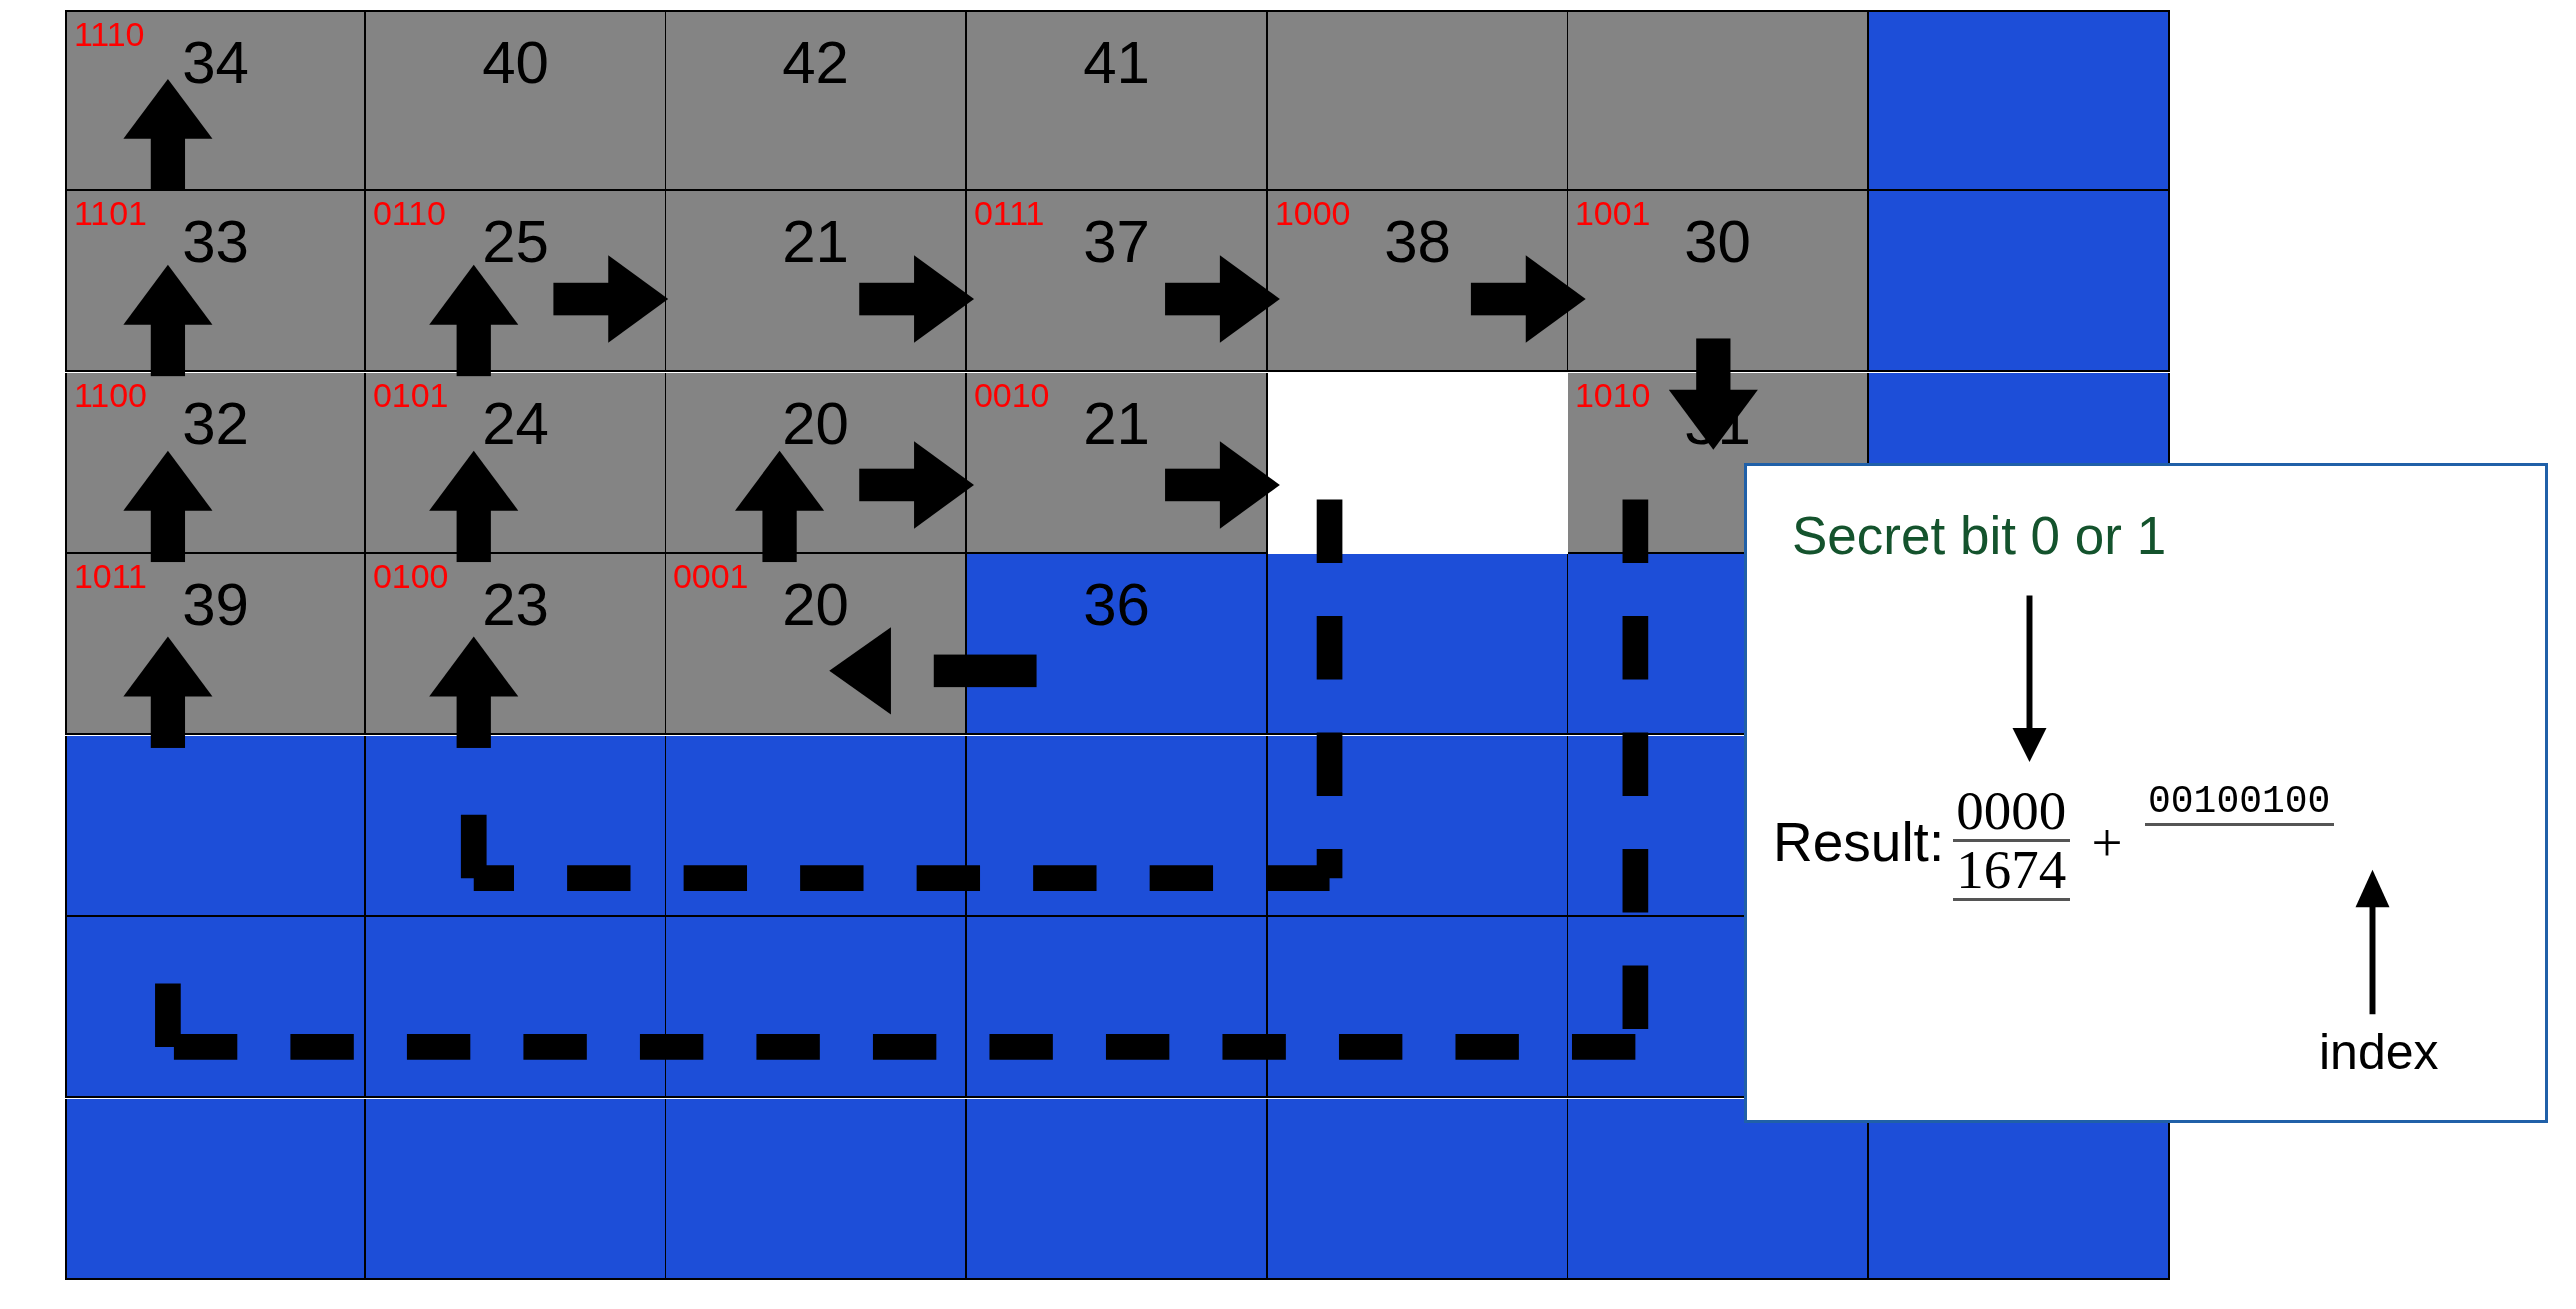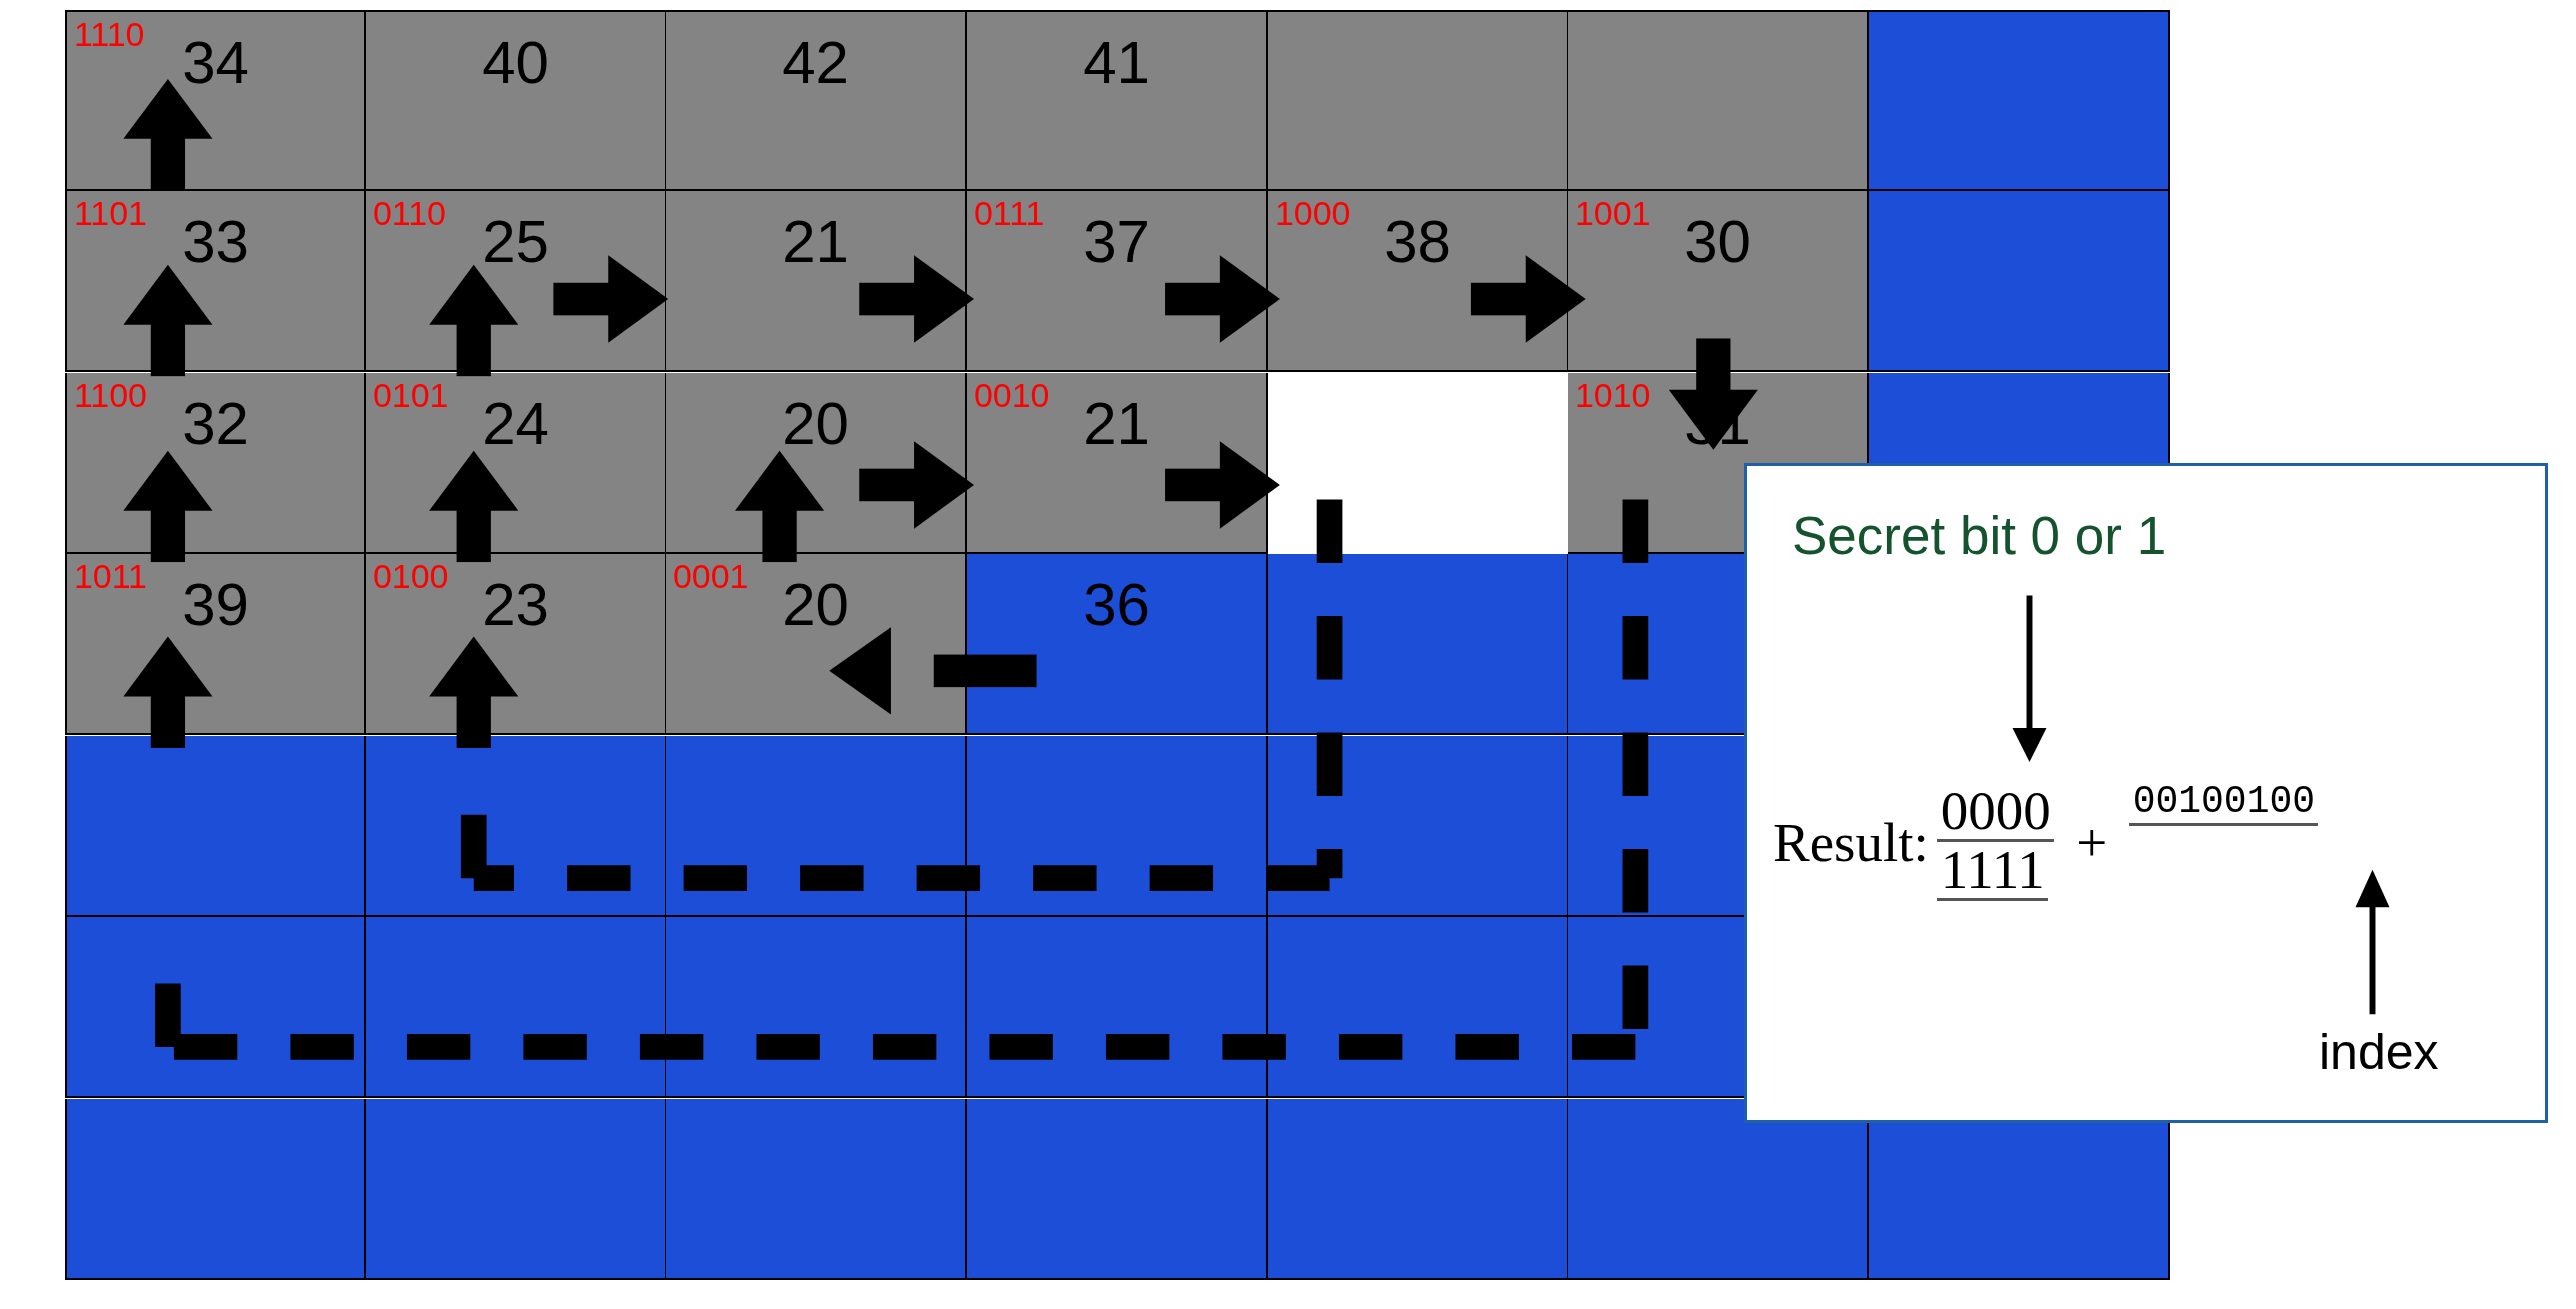--- a/index.html
+++ b/index.html
@@ -59,21 +59,21 @@
     position:absolute;left:45px;top:39px;
     font-size:53px;color:#14532d;white-space:nowrap;
     font-family:"Liberation Sans", sans-serif;
   }
   .callout .resultrow{
     position:absolute;left:26px;top:317px;
     display:flex;align-items:center;
     font-family:"Liberation Serif", serif;
     font-size:55px;color:#000;
   }
-  .callout .rlabel{margin-right:8.6px;font-family:Liberation Serif, serif;}
+  .callout .rlabel{margin-right:8.6px;font-family:Liberation Sans, sans-serif;}
   .frac{
     display:inline-flex;flex-direction:column;align-items:flex-start;
     line-height:1.02;
     font-family:"Liberation Serif", serif;
   }
   .frac .num{padding:0 3.4px;border-bottom:3.4px solid #555;}
   .frac .den{padding:0 3.4px;border-bottom:3.4px solid #555;}
   .plus{margin:0 22px;font-family:"Liberation Serif", serif;font-size:55px;}
   .idxnum{
     font-family:Liberation Mono, monospace;font-size:38px;
@@ -288,21 +288,21 @@
 
     <svg style="position:absolute;left:257px;top:129px;width:51px;height:171px;" viewBox="0 0 60 200" xmlns="http://www.w3.org/2000/svg">
       <line x1="30" y1="0" x2="30" y2="168" stroke="#000" stroke-width="7"></line>
       <polygon points="30,196 10,156 50,156" fill="#000"></polygon>
     </svg>
 
     <div class="resultrow">
       <span class="rlabel">Result:</span>
       <span class="frac">
         <span class="num">0000</span>
-        <span class="den">1111</span>
+        <span class="den">1674</span>
       </span>
       <span class="plus">+</span>
       <span class="idxnum">00100100</span>
     </div>
 
     <svg style="position:absolute;left:600px;top:403px;width:51px;height:146px;" viewBox="0 0 60 170" xmlns="http://www.w3.org/2000/svg">
       <line x1="30" y1="170" x2="30" y2="32" stroke="#000" stroke-width="7"></line>
       <polygon points="30,0 10,44 50,44" fill="#000"></polygon>
     </svg>
 

